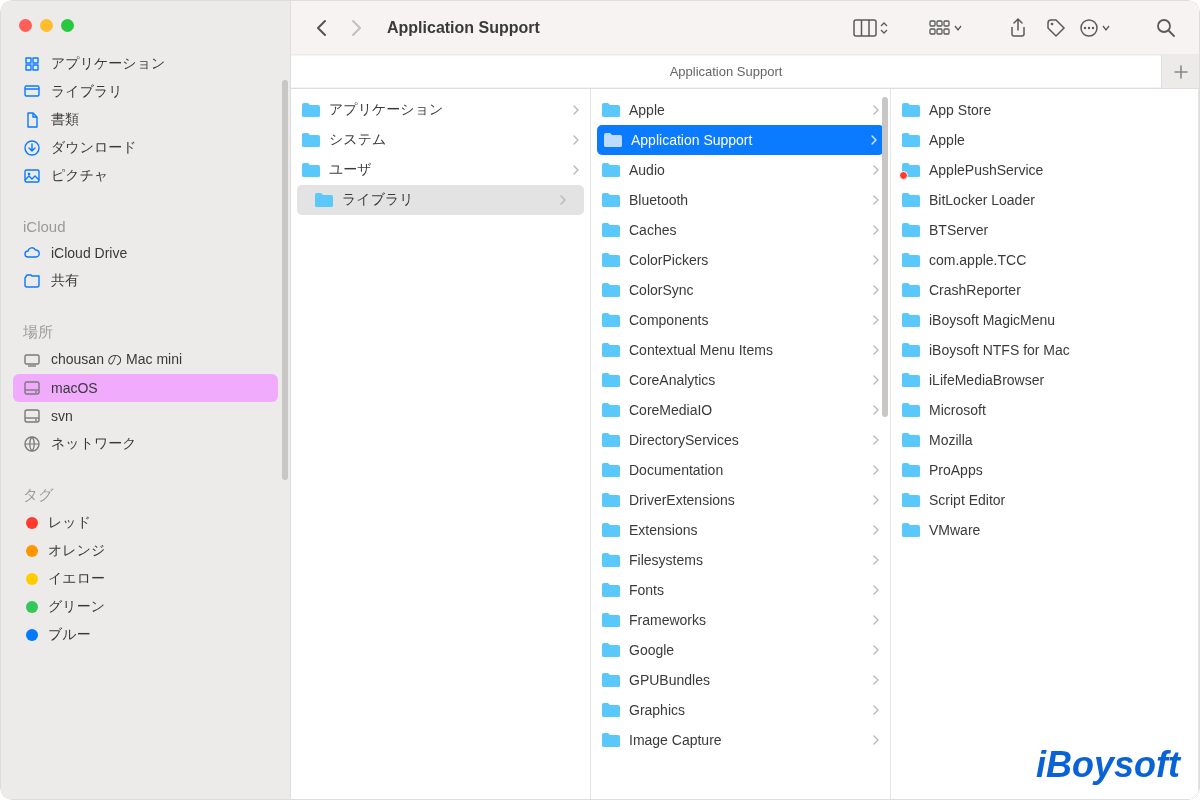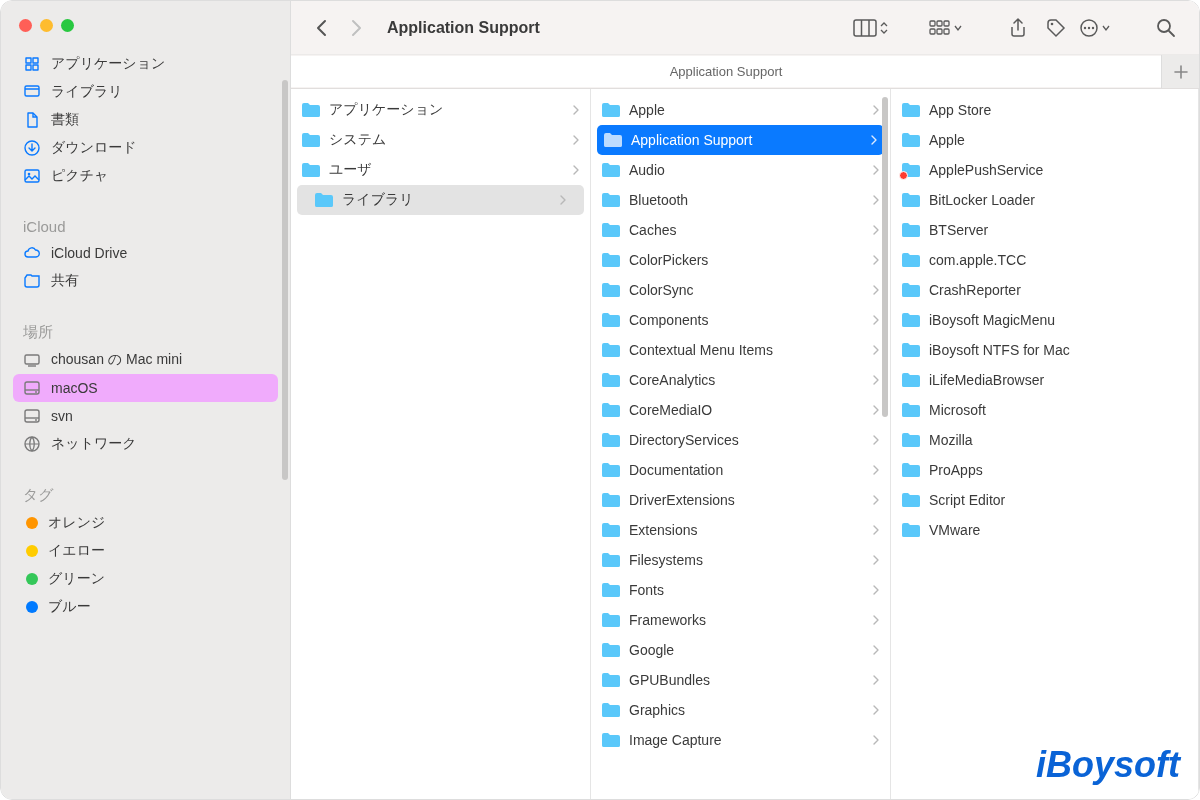--- a/index.html
+++ b/index.html
@@ -176,20 +176,24 @@
               <path d="M2 9h14M9 2c3 3 3 11 0 14M9 2c-3 3-3 11 0 14" stroke="#7a7a7a" stroke-width="1.2" fill="none"></path>
             </svg>
           </span>
           <span>ネットワーク</span>
         </div>
       </div>
 
     <div class="sb-section-label">タグ</div>
     <div id="sb-tags">
         <div class="sb-item">
+          <span class="tag-dot" style="background: rgb(255, 59, 48);"></span>
+          <span>レッド</span>
+        </div>
+        <div class="sb-item">
           <span class="tag-dot" style="background: rgb(255, 149, 0);"></span>
           <span>オレンジ</span>
         </div>
         <div class="sb-item">
           <span class="tag-dot" style="background: rgb(255, 204, 0);"></span>
           <span>イエロー</span>
         </div>
         <div class="sb-item">
           <span class="tag-dot" style="background: rgb(52, 199, 89);"></span>
           <span>グリーン</span>

